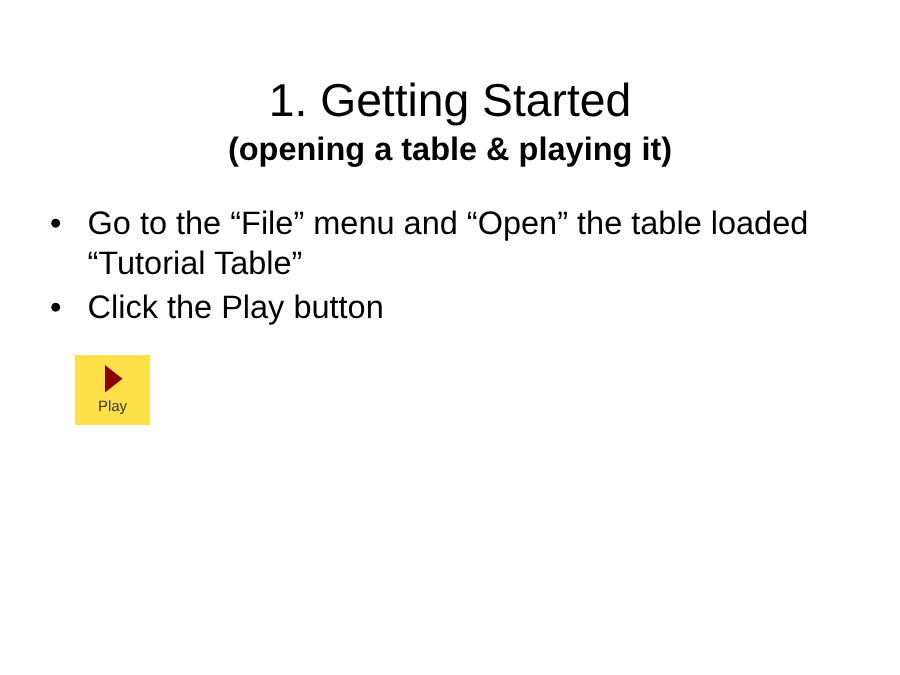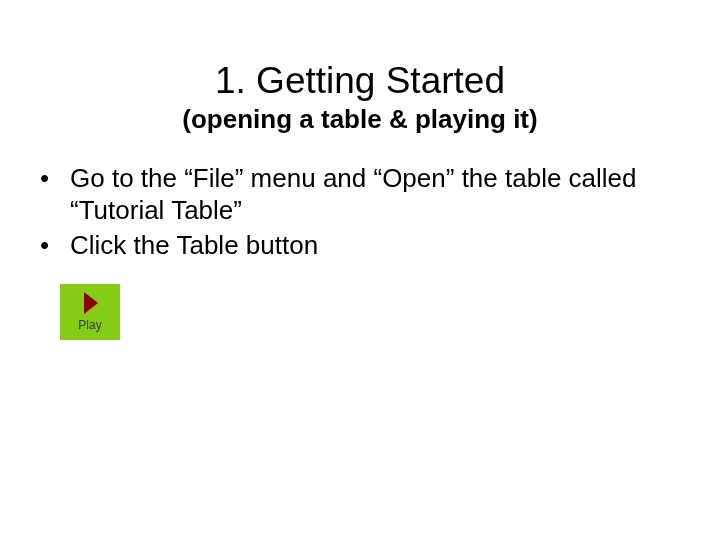--- a/index.html
+++ b/index.html
@@ -45,21 +45,21 @@
   }
   ul.bullets li::before {
     content: "•";
     position: absolute;
     left: 10px;
     top: 0;
     font-size: 26px;
   }
   .play-button {
     display: inline-block;
-    background: #84cc16;
+    background: #fde047;
     width: 60px;
     height: 56px;
     margin-left: 30px;
     margin-top: 8px;
     margin-bottom: 18px;
     text-align: center;
     box-sizing: border-box;
     padding-top: 6px;
   }
   .play-button svg {
@@ -81,22 +81,22 @@
 </style>
 </head>
 <body>
 
 <div class="slide">
 
   <div class="title">1. Getting Started</div>
   <div class="subtitle">(opening a table &amp; playing it)</div>
 
   <ul class="bullets">
-    <li>Go to the “File” menu and “Open” the table called “Tutorial Table”</li>
-    <li>Click the Table button</li>
+    <li>Go to the “File” menu and “Open” the table loaded “Tutorial Table”</li>
+    <li>Click the Play button</li>
   </ul>
 
   <div class="play-button">
     <span>
       <svg width="20" height="26" viewBox="0 0 20 26">
         <polygon points="4,2 18,13 4,24" fill="#8b0000"></polygon>
       </svg>
     </span>
     <div class="label">Play</div>
   </div>

